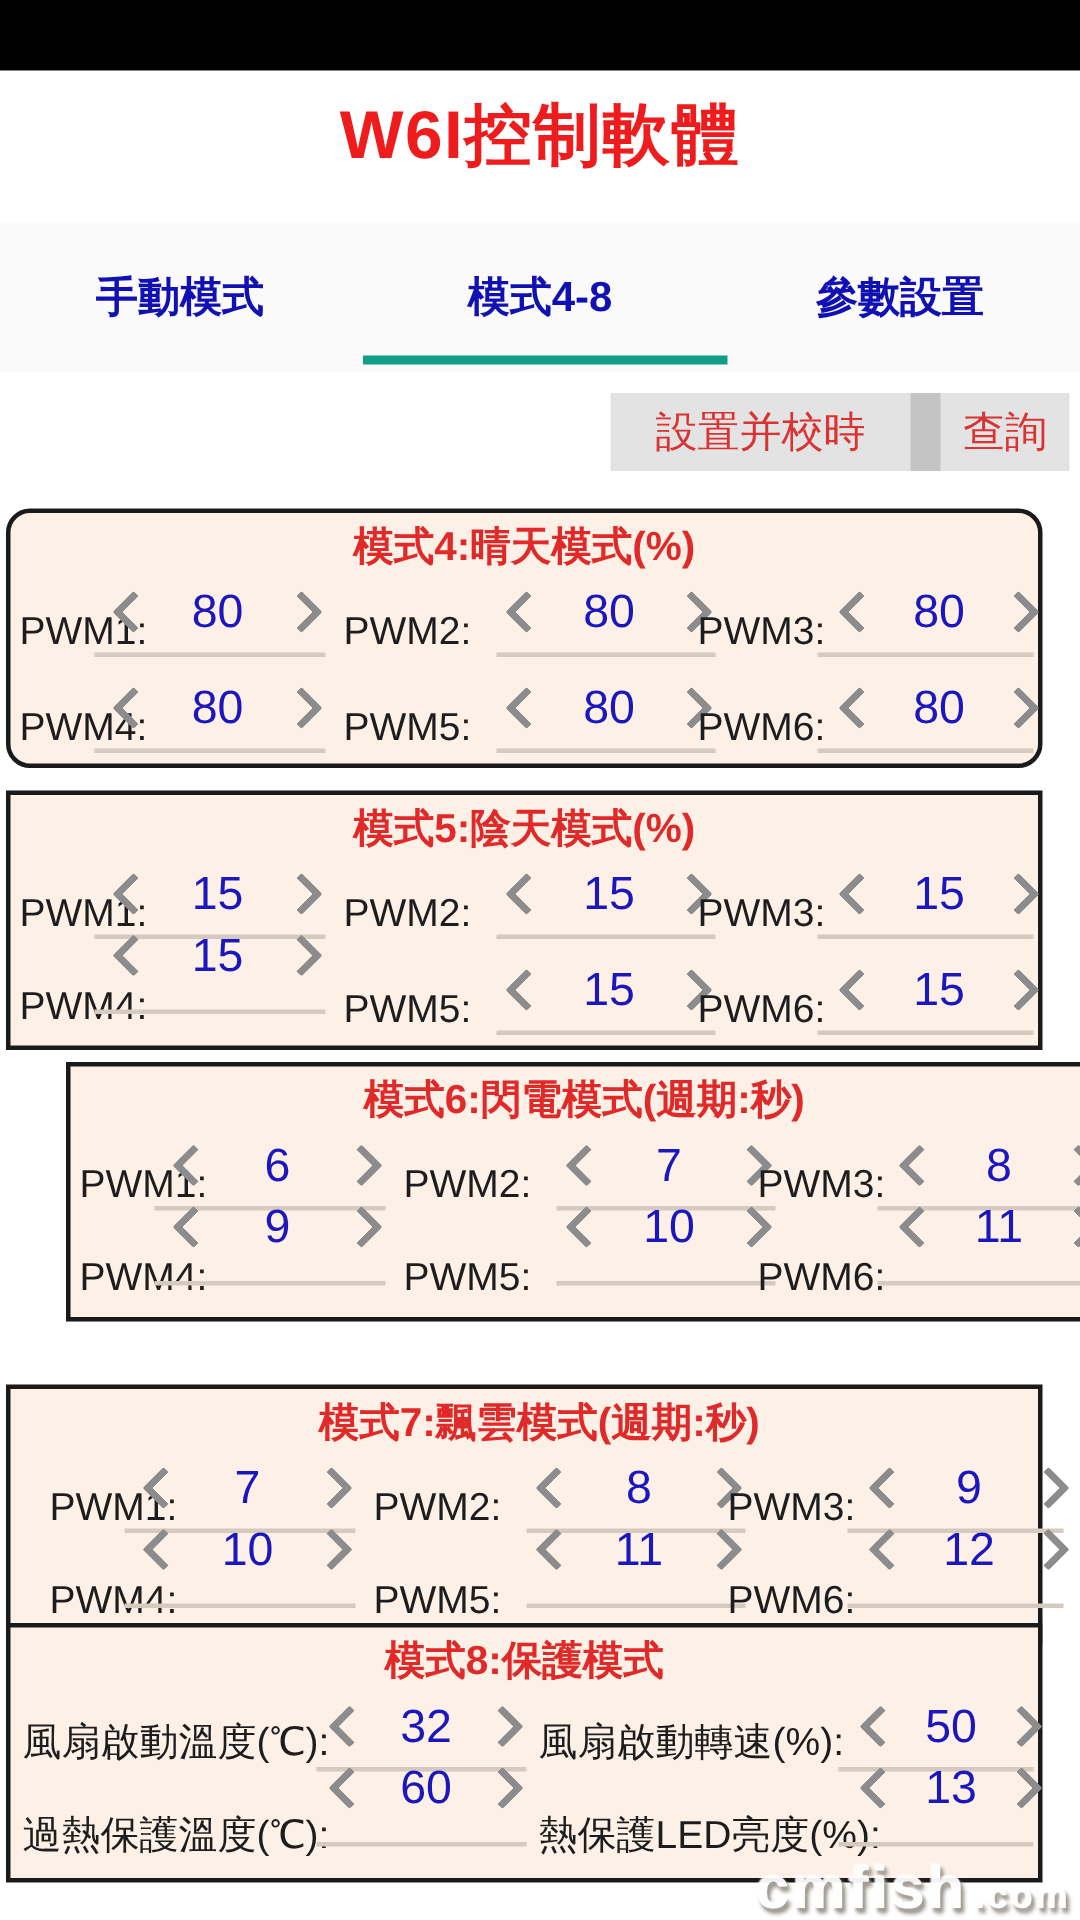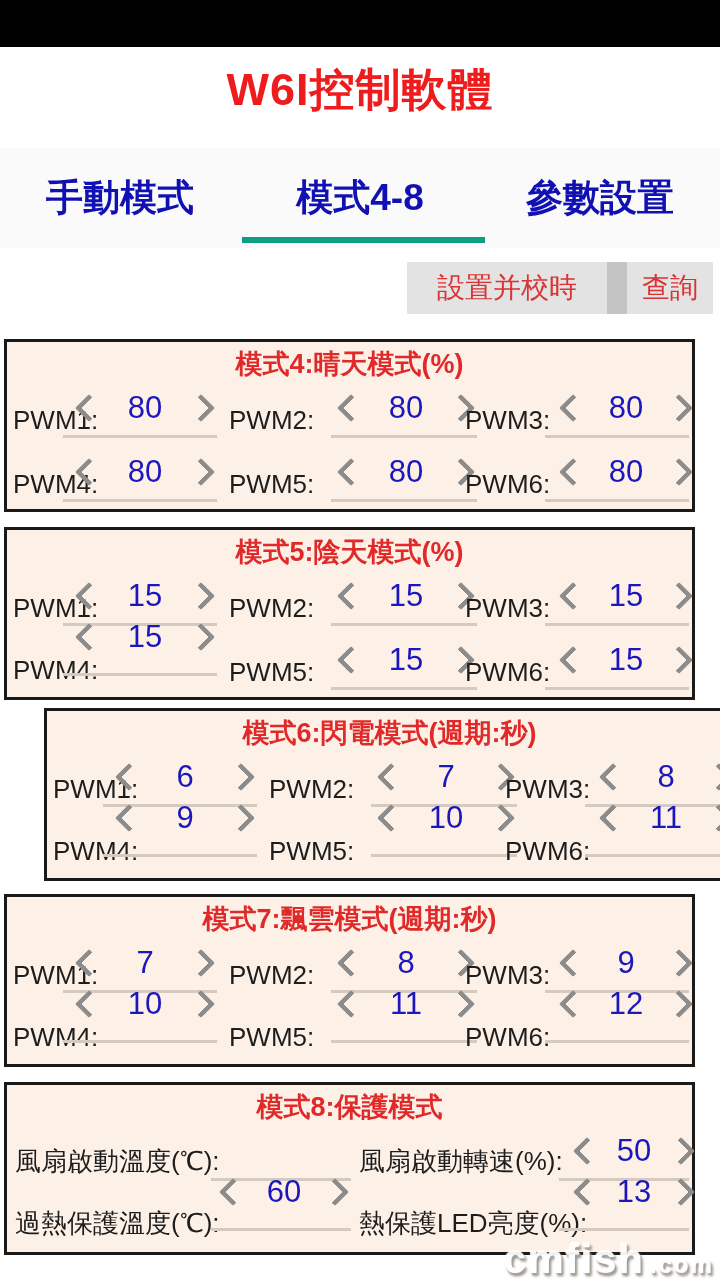--- a/index.html
+++ b/index.html
@@ -6,21 +6,21 @@
   .screen{position:relative;width:720px;height:1280px;background:#ffffff;overflow:hidden;
           font-family:"Liberation Sans", sans-serif;}
   
   .statusbar{position:absolute;top:0;left:0;width:720px;height:47px;background:#000000;}
   
   .apptitle{position:absolute;top:60px;left:0;width:720px;text-align:center;
             font-size:45px;font-weight:800;color:#ee1c1c;letter-spacing:1px;}
   
   .tabbar{position:absolute;top:148px;left:0;width:720px;height:100px;background:#fafafa;display:flex;}
   .tab{flex:1;display:flex;align-items:center;justify-content:center;position:relative;
-       font-size:37px;font-weight:700;color:#1111b3;cursor:pointer;}
+       font-size:28px;font-weight:700;color:#1111b3;cursor:pointer;}
   .tab.active::after{content:"";position:absolute;left:2px;right:-5px;bottom:5px;height:6px;background:#0f9d84;}
   
   .btnrow{position:absolute;top:262px;left:407px;width:306px;height:52px;display:flex;background:#e3e3e3;}
   .btn{display:flex;align-items:center;justify-content:center;color:#d93333;font-size:28px;
        font-weight:500;cursor:pointer;}
   .btn-big{width:200px;}
   .btn-div{width:20px;background:#c4c4c4;}
   .btn-small{flex:1;}
   
   .panel{position:absolute;left:4px;width:691px;height:173px;background:#fdf1e7;
@@ -63,21 +63,21 @@
       <div class="tab">手動模式</div>
       <div class="tab active">模式4-8</div>
       <div class="tab">參數設置</div>
     </div>
   <div class="btnrow">
     <div class="btn btn-big">設置并校時</div>
     <div class="btn-div"></div>
     <div class="btn btn-small">查詢</div>
   </div>
   <div id="panels">
-      <div class="panel" style="top: 339px;">
+      <div class="panel" style="top: 339px; border-radius: 16px;">
         <div class="ptitle">模式4:晴天模式(%)</div>
         <div class="prow">
           <div class="cell c0">
             <span class="label">PWM1:</span>
             <div class="stepper">
               <span class="chev l"></span>
               <span class="val">80</span>
               <span class="chev r"></span>
             </div>
             <div class="uline"></div>
@@ -246,21 +246,21 @@
             <span class="label">PWM6:</span>
             <div class="stepper">
               <span class="chev l"></span>
               <span class="val">11</span>
               <span class="chev r"></span>
             </div>
             <div class="uline"></div>
           </div>
         </div>
       </div>
-      <div class="panel" style="top: 894px;">
+      <div class="panel" style="top: 923px; padding-left: 20px;">
         <div class="ptitle">模式7:飄雲模式(週期:秒)</div>
         <div class="prow">
           <div class="cell c0">
             <span class="label">PWM1:</span>
             <div class="stepper">
               <span class="chev l"></span>
               <span class="val">7</span>
               <span class="chev r"></span>
             </div>
             <div class="uline"></div>
@@ -312,20 +312,25 @@
             </div>
             <div class="uline"></div>
           </div>
         </div>
       </div>
       <div class="panel" style="top: 1082px;">
         <div class="ptitle">模式8:保護模式</div>
         <div class="prow">
           <div class="cell d0">
             <span class="label">風扇啟動溫度(℃):</span>
+            <div class="stepper">
+              <span class="chev l"></span>
+              <span class="val">32</span>
+              <span class="chev r"></span>
+            </div>
             <div class="uline"></div>
           </div>
           <div class="cell d1">
             <span class="label">風扇啟動轉速(%):</span>
             <div class="stepper">
               <span class="chev l"></span>
               <span class="val">50</span>
               <span class="chev r"></span>
             </div>
             <div class="uline"></div>

